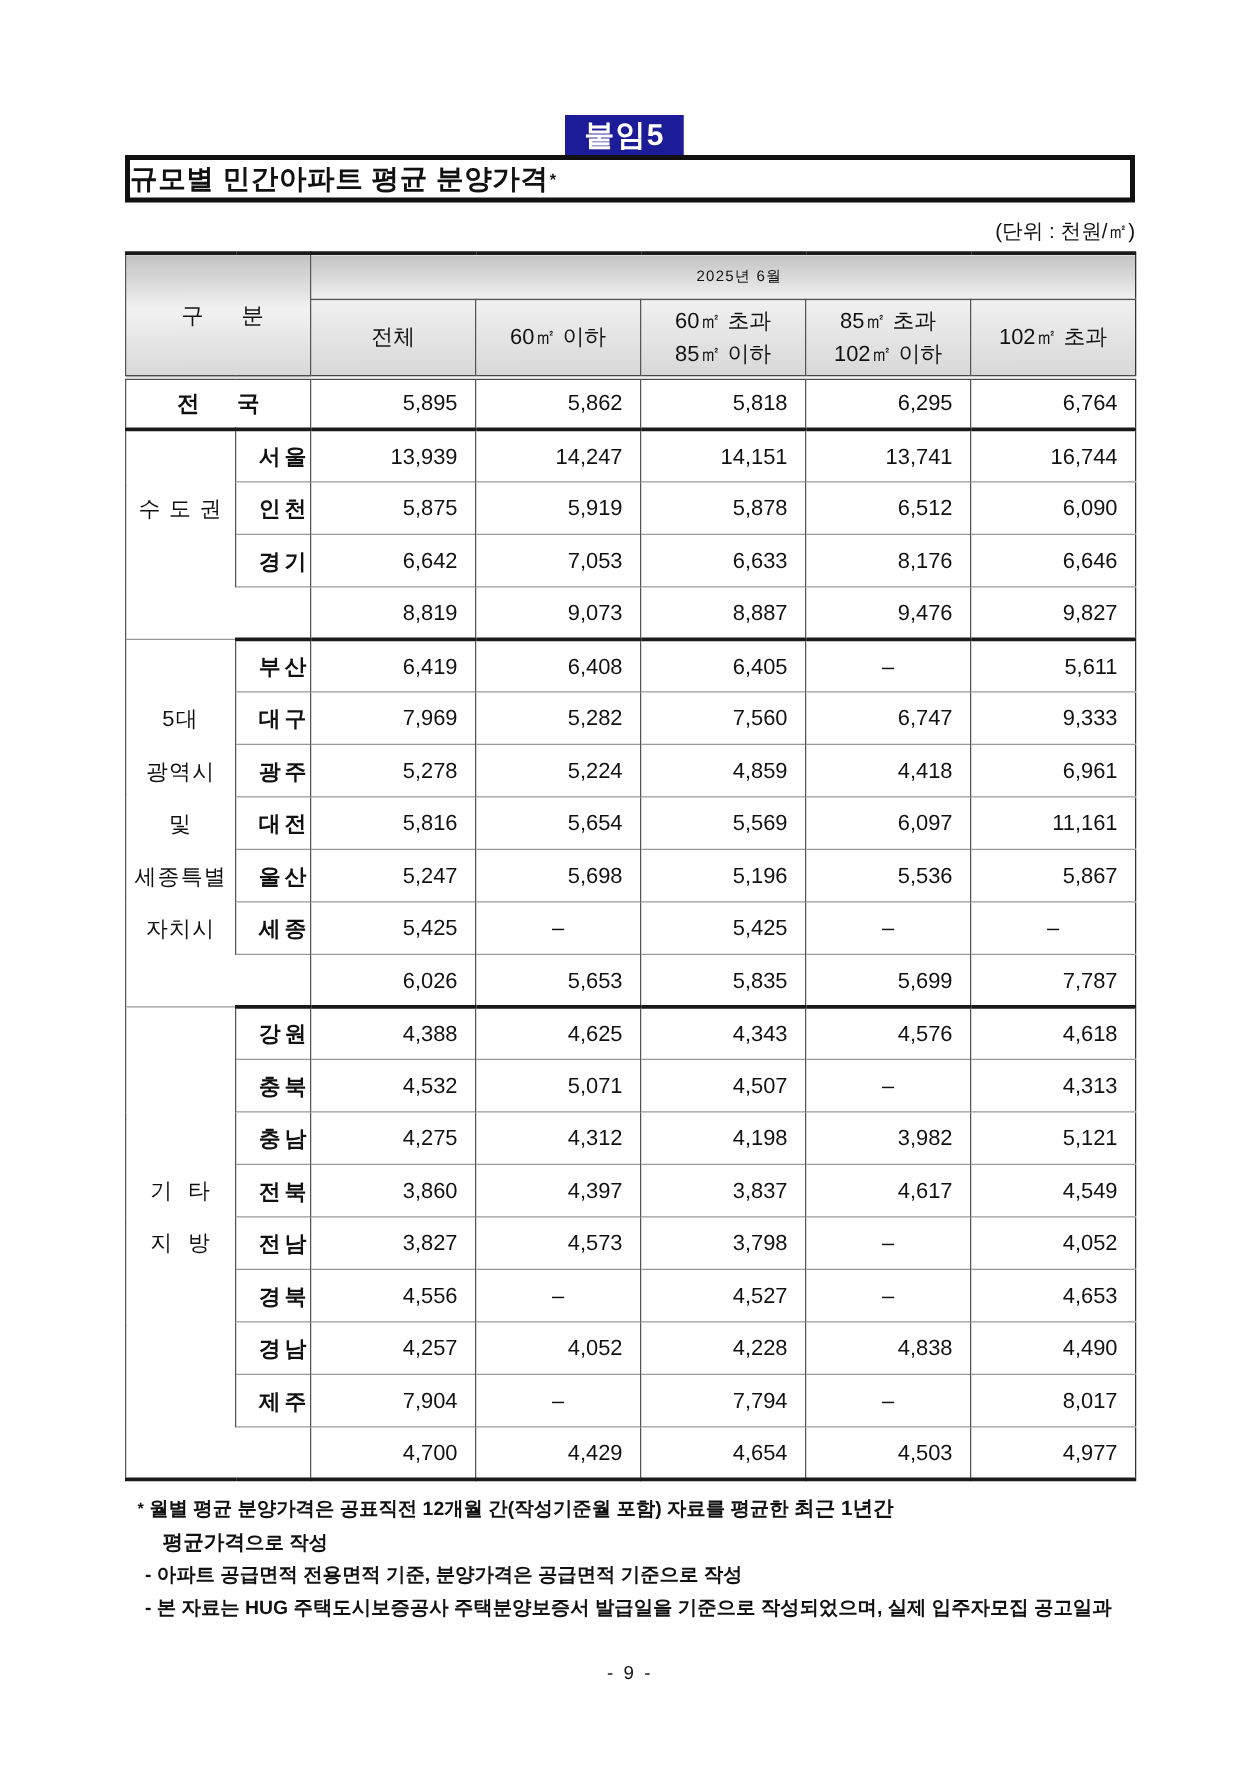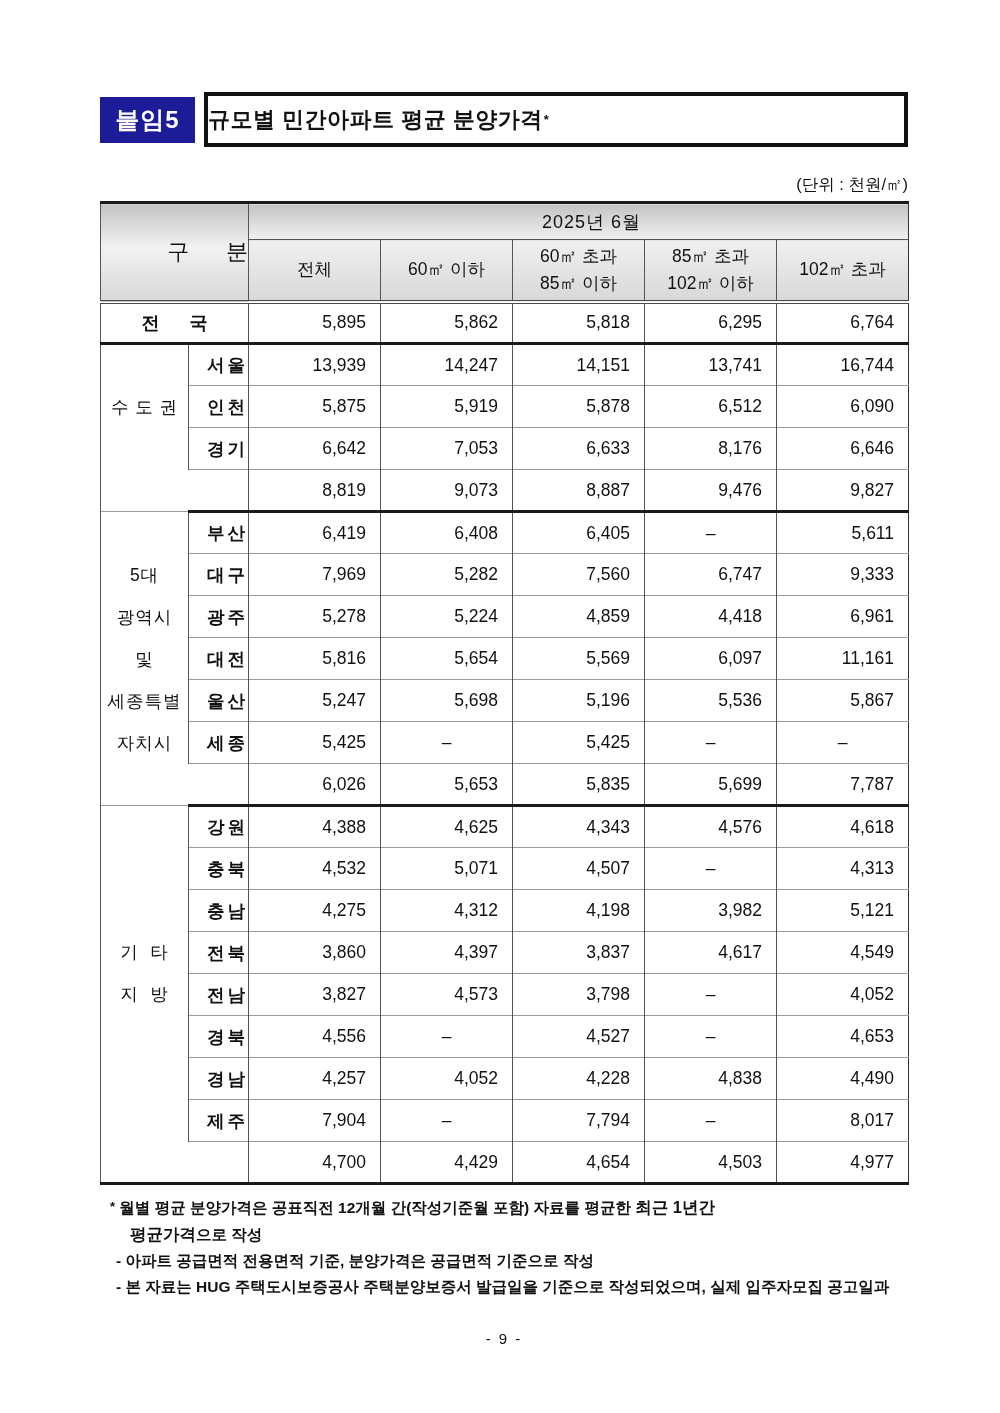--- a/index.html
+++ b/index.html
@@ -4,21 +4,21 @@
 <style>
   html,body { margin:0; padding:0; background:#ffffff; }
   body {
     width:1000px; height:1413px; overflow:hidden;
     font-family:"Liberation Sans","DejaVu Sans",sans-serif;
     color:#111;
   }
   .page { padding:92px 92px 0 100px; box-sizing:border-box; }
 
   
-  .hdr-band { display:flex; align-items:stretch; height:55px; }
+  .hdr-band { display:flex; align-items:stretch; height:55px;flex-direction:column; }
   .badge {
     width:95px; margin-right:9px; background:#1c1c99; color:#fff;
     font-weight:bold; font-size:24px; letter-spacing:1px;
     display:flex; align-items:center; justify-content:center;
     align-self:center; height:46px;
   }
   .titlebox {
     flex:1; border:4px solid #111; box-sizing:border-box;
     display:flex; align-items:center; 
     font-size:22px; font-weight:bold; letter-spacing:0.5px;
@@ -36,26 +36,26 @@
     font-size:17.5px;
   }
   .price th, .price td { padding:0; vertical-align:middle; font-weight:normal; }
   .price th { border-left:1px solid #555; }
   .price td { border-left:1px solid #555; border-top:1px solid #999; }
 
   tr.hdr1 { height:37px; }
   tr.hdr2 { height:62px; }
   tr.hdr1 th.month {
     background:linear-gradient(180deg,#c3c3c3,#f1f1f1);
-    border-bottom:1px solid #555; font-size:18px; letter-spacing:1px;padding-left:26px;
+    border-bottom:1px solid #555; font-size:12px; letter-spacing:1px;padding-left:26px;
   }
   th.gubun {
     background:linear-gradient(180deg,#c3c3c3 0%,#f2f2f2 45%,#d8d8d8 100%);
     border-bottom:4px double #4a4a4a;
-    font-size:22px; text-align:right; white-space:pre-wrap;
+    font-size:18px; text-align:left; white-space:pre-wrap;padding-left:44px;
   }
   tr.hdr2 th {
     background:linear-gradient(180deg,#f0f0f0,#d8d8d8);
     border-bottom:4px double #4a4a4a;
     text-align:center; white-space:pre-wrap; line-height:27px; font-size:17.5px;
   }
 
   tbody tr { height:42px; }
   td.num { text-align:right; padding-right:14px; }
   td.num.dash { text-align:center; padding-right:0; }

